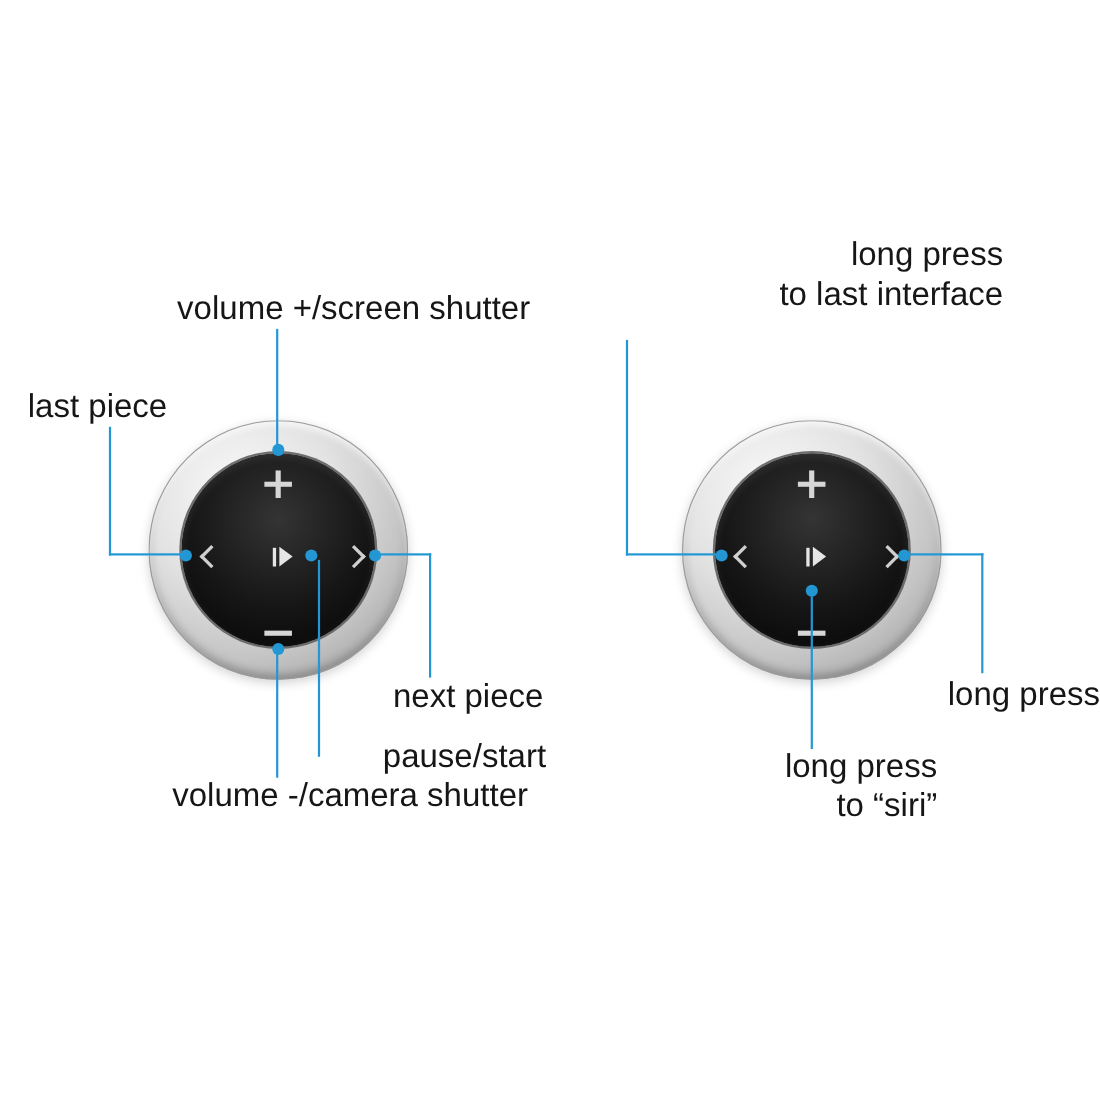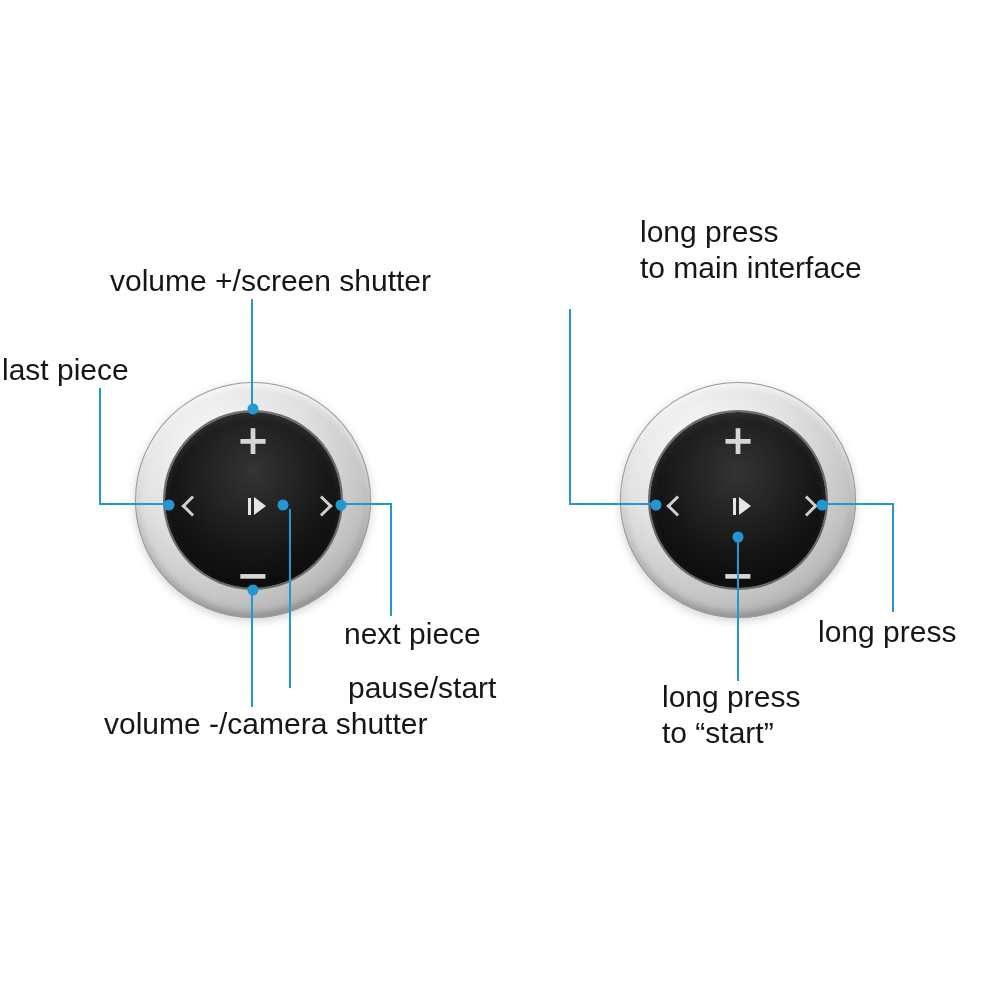--- a/index.html
+++ b/index.html
@@ -49,21 +49,21 @@
 
   
   .dot{
     position:absolute;width:11px;height:11px;border-radius:50%;
     background:var(--accent,#2397d3);
     transform:translate(-50%,-50%);
   }
   .line{position:absolute;background:var(--accent,#2397d3);}
   .label{
     position:absolute;font-size:30px;line-height:36px;
-    color:var(--text,#161616);text-align:left;white-space:nowrap;
+    color:var(--text,#161616);text-align:right;white-space:nowrap;
   }
   .label.left-align{text-align:left;}
   .label span{display:block;}
 </style>
 </head>
 <body>
 
 <div class="stage">
 
   <div class="remote" style="left:135px;top:382px;">
@@ -114,23 +114,23 @@
   <div class="line" style="left:737px;top:542px;width:2px;height:139px;"></div>
 
   <div class="label" style="left:110px;top:263px;width:372px;">volume +/screen shutter</div>
   <div class="label" style="left:344px;top:616px;width:150px;">next piece</div>
   <div class="label" style="left:2px;top:352px;width:150px;">last piece</div>
   <div class="label" style="left:104px;top:706px;width:376px;">volume -/camera shutter</div>
   <div class="label left-align" style="left:348px;top:670px;width:180px;">pause/start</div>
 
   <div class="label" style="left:640px;top:214px;width:272px;">
     <span>long press</span>
-    <span>to main interface</span>
+    <span>to last interface</span>
   </div>
   <div class="label" style="left:818px;top:614px;width:182px;">
     <span>long press</span>
   </div>
   <div class="label" style="left:662px;top:679px;width:190px;">
     <span>long press</span>
-    <span>to  “start”</span>
+    <span>to  “siri”</span>
   </div>
 
 </div>
 
 </body></html>

